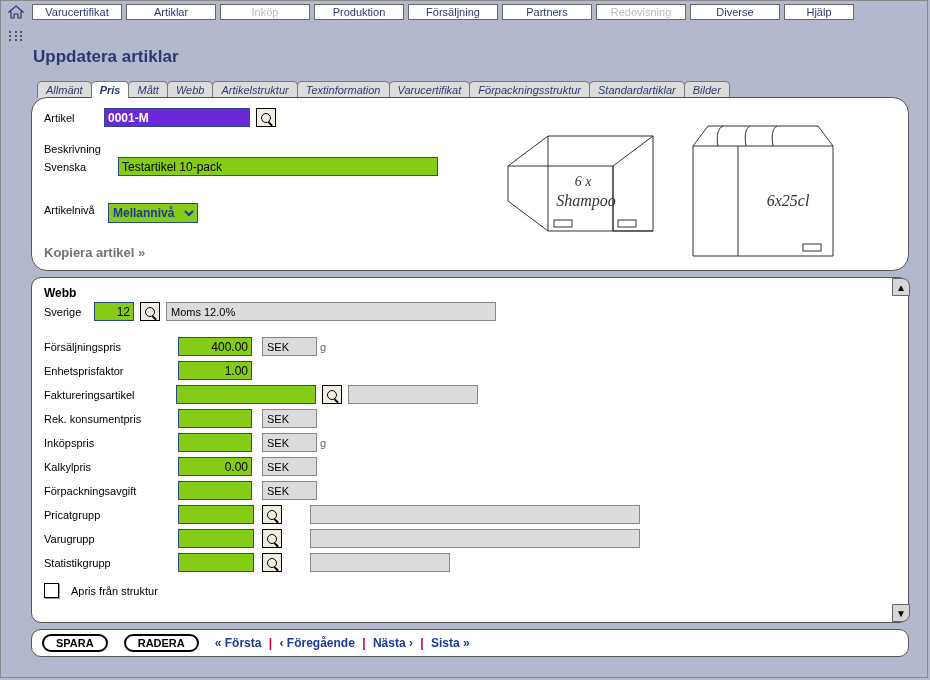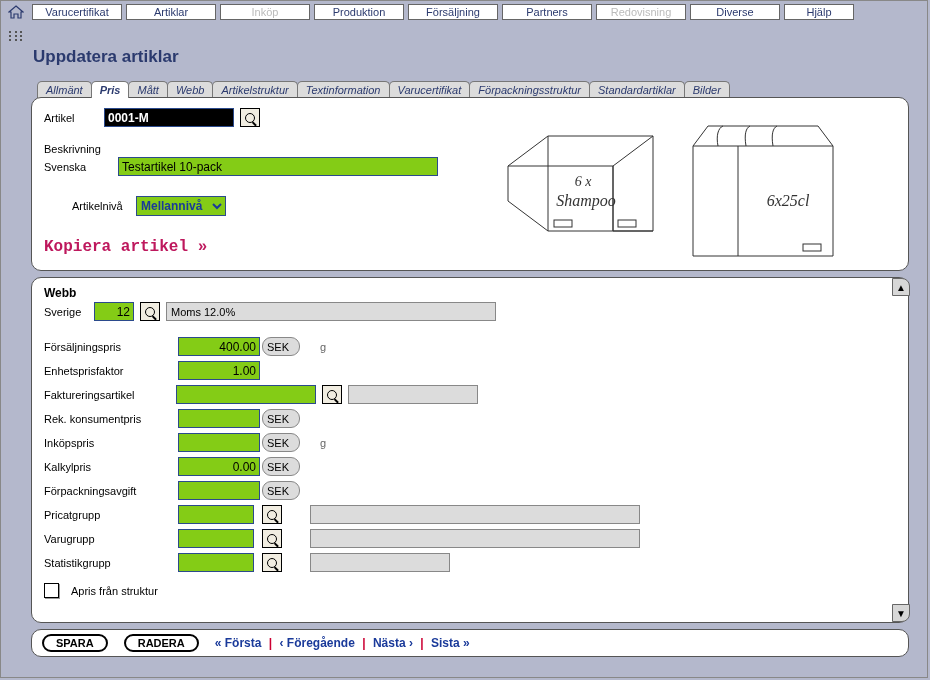--- a/index.html
+++ b/index.html
@@ -74,37 +74,37 @@
   .row { display:flex; align-items:center; gap:6px; margin-bottom:4px;}
   .lbl { color:#000; font-size:11px; min-width:54px;}
   .inp {
     background:#84cc16;
     border:1px solid #2b4a8c;
     height:19px;
     padding:1px 3px;
     font-size:12px;
   }
   .inp-highlight {
-    background:#000000;
+    background:#6d28d9;
     color:#fff;
     font-weight:bold;
-    width:130px;
+    width:146px;
   }
   .lookup-btn {
     width:20px; height:19px;
     background:#f1ede1;
     border:1px solid #000;
     display:flex; align-items:center; justify-content:center;
     cursor:pointer;
     font-size:12px;
   }
   .lookup-inner { width:10px; height:10px; border:1.5px solid #000; border-radius:50%; position:relative;}
   .lookup-inner::after { content:""; position:absolute; width:5px; height:1.5px; background:#000; bottom:-3px; right:-3px; transform:rotate(45deg);}
   .desc-input { width:320px; }
-  .link { color:#be185d; font-weight:bold; text-decoration:none; cursor:pointer; font-size:16px;font-family:Liberation Mono, monospace;}
+  .link { color:#737373; font-weight:bold; text-decoration:none; cursor:pointer; font-size:13px;}
   .illus { position:absolute; right:40px; top:8px; width:380px; height:160px;}
   .panel2 {
     background:#fff;
     border:1px solid #555;
     border-radius: 10px;
     padding: 8px 12px 10px 12px;
     width: 878px;
     margin-top:6px;
     position:relative;
     height: 346px;
@@ -112,22 +112,22 @@
   .sect-title { font-weight:bold; font-size:12px;}
   .grayfield {
     background:#dcdcdc;
     border:1px solid #888;
     height:19px;
     padding:1px 4px;
     font-size:11px;
     display:flex; align-items:center;
   }
   .small-inp { width:40px; text-align:right;}
-  .num-inp { width:82px; text-align:right;}
-  .cur { width:38px; text-align:left;border-radius:9px;}
+  .num-inp { width:74px; text-align:right;}
+  .cur { width:55px; text-align:left;}
   .gap { height:12px;}
   .formrow { display:grid; grid-template-columns: 130px 80px 54px 20px auto; align-items:center; gap:4px; margin-bottom:5px;}
   .formrow .slot2 { justify-self:stretch;}
   .formrow .g { color:#666;}
   .grouprow { display:grid; grid-template-columns: 130px 80px 28px 12px 340px; align-items:center; gap:4px; margin-bottom:5px;}
   .scroll-up, .scroll-down {
     position:absolute; right:-2px;
     width:18px; height:18px;
     background:#d7d7d7; border:1px solid #666;
     display:flex; align-items:center; justify-content:center;
@@ -158,21 +158,21 @@
     border:2px solid #000;
     border-radius:10px;
     padding:1px 12px;
     font-weight:bold;
     font-size:11px;
     cursor:pointer;
   }
   .navlinks { color:#1a3a9a; font-weight:bold; font-size:12px;}
   .navlinks span { cursor:pointer;}
   .sep { color:#c03; font-weight:bold; margin: 0 4px;}
-  select.inp { height:20px; padding:0; color:#1a3a9a; font-weight:bold;}
+  select.inp { height:20px; padding:0; color:#1a3a9a; font-weight:bold;margin-top:7px;}
 </style>
 </head>
 <body>
 
 <div class="frame">
 
   <div class="topbar">
     <div class="home-col">
       <div>
         <svg class="home-icon-svg" viewBox="0 0 16 14">
@@ -219,37 +219,37 @@
       <div class="tab">Mått</div>
       <div class="tab">Webb</div>
       <div class="tab">Artikelstruktur</div>
       <div class="tab">Textinformation</div>
       <div class="tab">Varucertifikat</div>
       <div class="tab">Förpackningsstruktur</div>
       <div class="tab">Standardartiklar</div>
       <div class="tab">Bilder</div>
     </div>
 
-    <div class="panel" style="height:174px;">
+    <div class="panel" style="height:174px;border-radius:16px;">
       <div class="row">
         <span class="lbl">Artikel</span>
         <input class="inp inp-highlight" value="0001-M" style="">
         <div class="lookup-btn">
             <span class="lookup-inner"></span>
           </div>
       </div>
       <div style="height:12px;"></div>
       <div class="lbl">Beskrivning</div>
       <div class="row" style="margin-top:2px;gap:24px;">
         <span class="lbl" style="min-width:50px;">Svenska</span>
         <input class="inp desc-input" value="Testartikel 10-pack" style="">
       </div>
       <div style="height:16px;"></div>
       <div class="row">
-        <span class="lbl" style="min-width:58px;margin-left:28px;">Artikelnivå</span>
+        <span class="lbl" style="min-width:58px;">Artikelnivå</span>
         <select class="inp" style="width:90px;">
           <option>Mellannivå</option>
         </select>
       </div>
       <div style="height:18px;"></div>
       <span class="link">Kopiera artikel »</span>
 
       <div class="illus">
         <svg viewBox="0 0 380 160" width="380" height="160">
           <g stroke="#333" stroke-width="1" fill="none">

